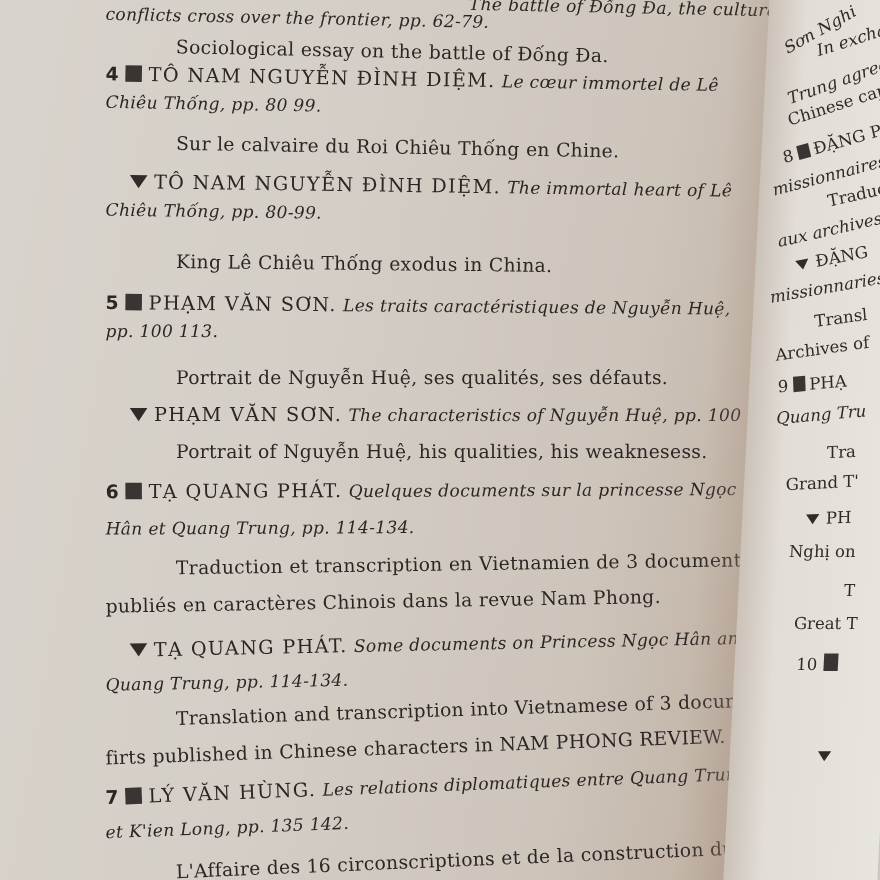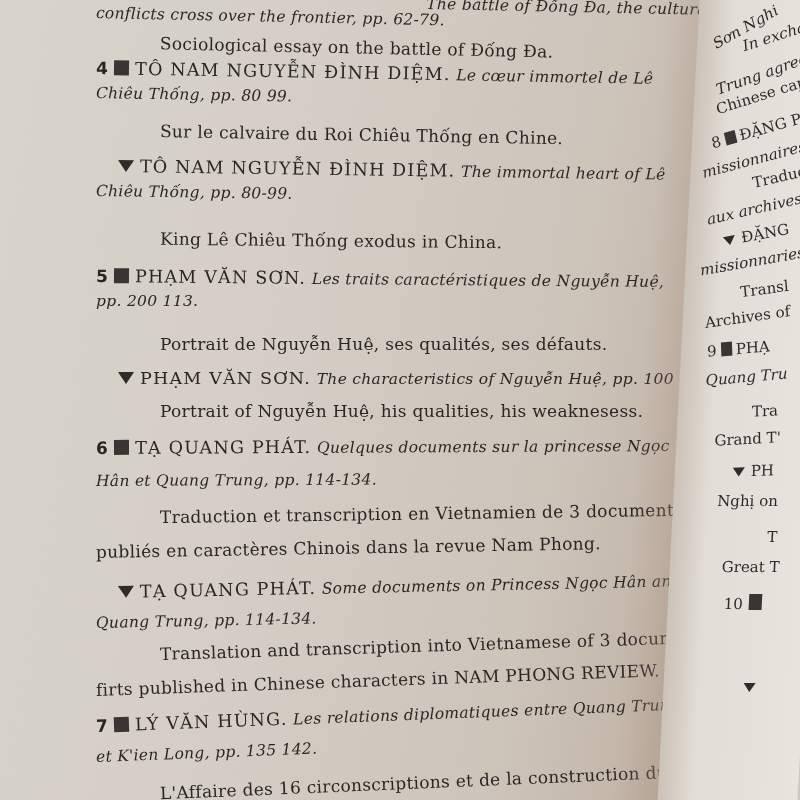--- a/index.html
+++ b/index.html
@@ -57,21 +57,21 @@
       <span class="tri"></span><span class="caps">TÔ NAM NGUYỄN ĐÌNH DIỆM.</span>
       <span class="it">The immortal heart of Lê</span>
     </div>
     <div class="line it" style="left:0; top:186px; transform:rotate(0.8deg); transform-origin:left;">Chiêu Thống, pp. 80-99.</div>
     <div class="line indent" style="left:0; top:232px; transform:rotate(0.6deg); transform-origin:left;">King Lê Chiêu Thống exodus in China.</div>
 
     <div class="line" style="left:0; top:270px; transform:rotate(0.5deg); transform-origin:left;">
       <span class="num">5</span><span class="sq"></span><span class="caps">PHẠM VĂN SƠN.</span>
       <span class="it">Les traits caractéristiques de Nguyễn Huệ,</span>
     </div>
-    <div class="line it" style="left:0; top:296px;">pp. 200 113.</div>
+    <div class="line it" style="left:0; top:296px;">pp. 100 113.</div>
     <div class="line indent" style="left:0; top:338px;">Portrait de Nguyễn Huệ, ses qualités, ses défauts.</div>
     <div class="line" style="left:22px; top:372px;">
       <span class="tri"></span><span class="caps">PHẠM VĂN SƠN.</span>
       <span class="it">The characteristics of Nguyễn Huệ, pp. 100 113.</span>
     </div>
     <div class="line indent" style="left:0; top:405px;">Portrait of Nguyễn Huệ, his qualities, his weaknesess.</div>
 
     <div class="line" style="left:0; top:442px; transform:rotate(-0.3deg); transform-origin:left;">
       <span class="num">6</span><span class="sq"></span><span class="caps">TẠ QUANG PHÁT.</span>
       <span class="it">Quelques documents sur la princesse Ngọc</span>

